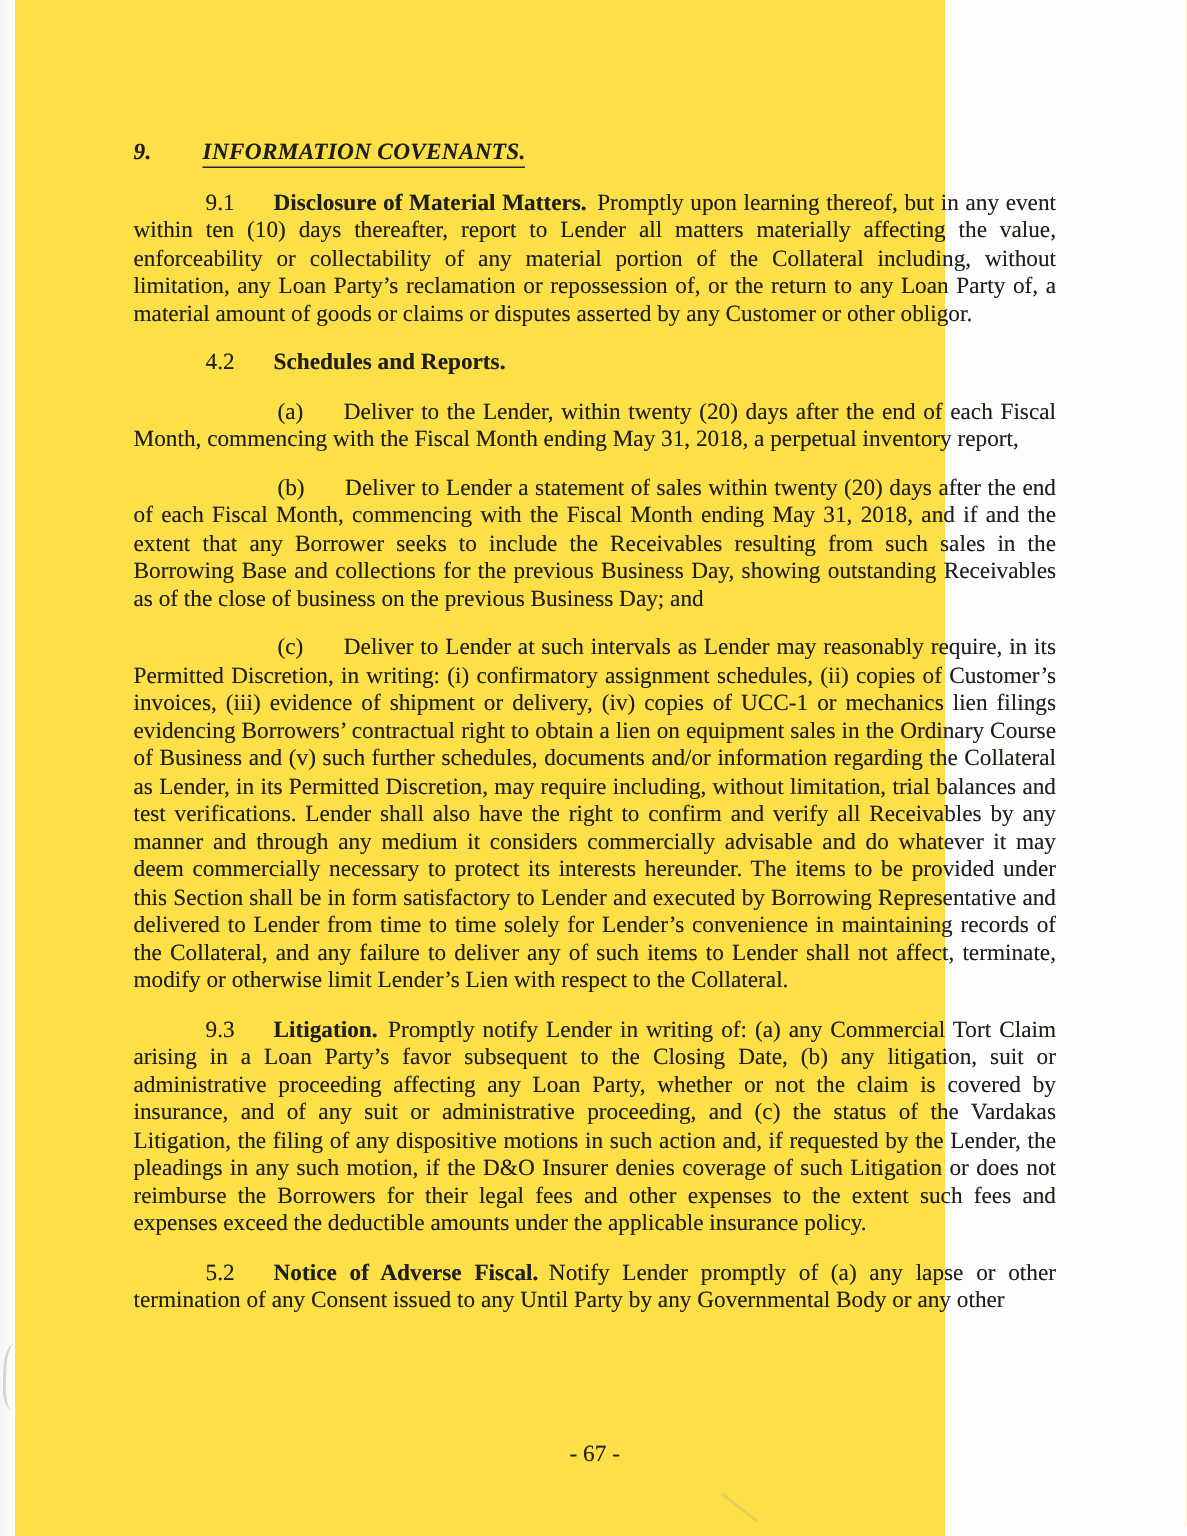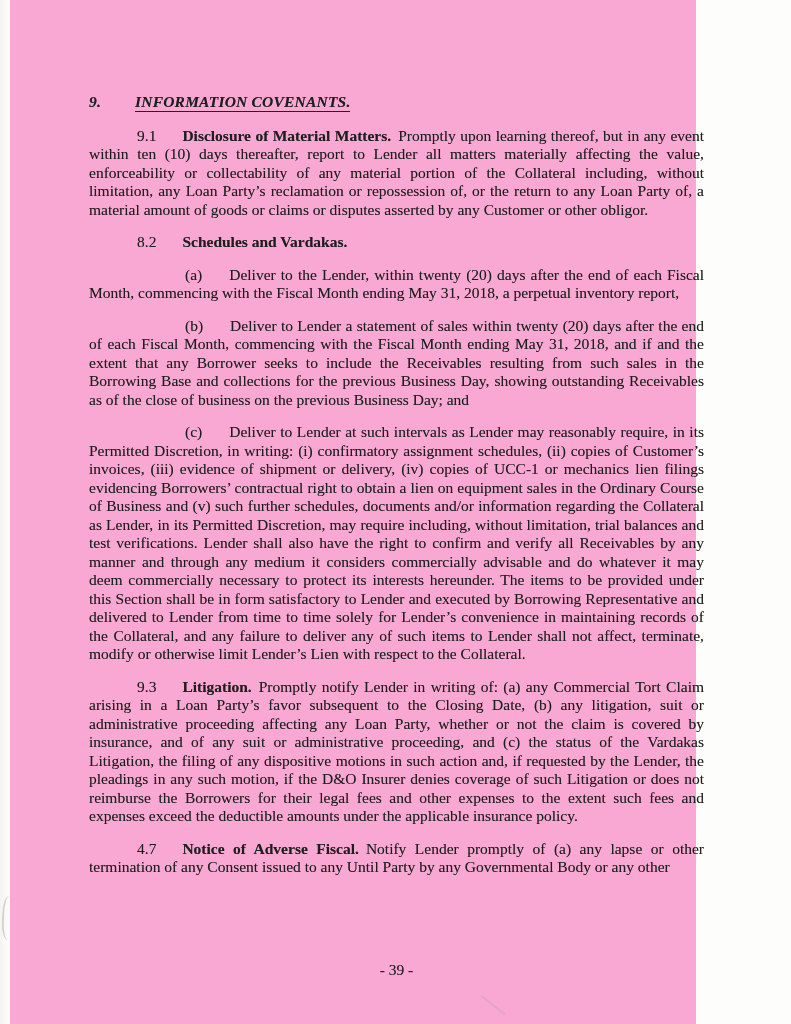--- a/index.html
+++ b/index.html
@@ -5,23 +5,23 @@
   html, body {
     margin: 0;
     padding: 0;
     width: 791px;
     height: 1024px;
     background: #fdfdfc;
     overflow: hidden;
   }
   .page {
     position: relative;
-    width: 696px;
+    width: 630px;
     height: 1024px;
-    background: #f9a8d4;
+    background: #fde047;
     font-family: "Liberation Serif", serif;
     font-size: 15.5px;
     line-height: 18.5px;
     color: #1e1e1c;
     text-shadow: 0 0 0.4px rgba(40,40,38,0.45);
   }
   
   .edge-band {
     position: absolute; left: 0; top: 0; width: 10px; height: 100%;
     background: linear-gradient(to right, #f4f4f1, #fdfdfc);
@@ -77,29 +77,29 @@
   <div class="smudge"></div>
   <div class="diag-mark"></div>
 
   <div class="content">
 
     <div class="heading"><span>9.</span><span class="sp sp1"></span><span class="htitle">INFORMATION COVENANTS.</span></div>
 
 
     <p class="para sub"><span>9.1</span><span class="sp sp2"></span><span class="subtitle">Disclosure of Material Matters.</span><span class="sp spgap"></span><span>Promptly upon learning thereof, but in any event within ten (10) days thereafter, report to Lender all matters materially affecting the value, enforceability or collectability of any material portion of the Collateral including, without limitation, any Loan Party’s reclamation or repossession of, or the return to any Loan Party of, a material amount of goods or claims or disputes asserted by any Customer or other obligor.</span></p>
 
-    <p class="para sub"><span>8.2</span><span class="sp sp2"></span><span class="subtitle">Schedules and Vardakas.</span></p>
+    <p class="para sub"><span>4.2</span><span class="sp sp2"></span><span class="subtitle">Schedules and Reports.</span></p>
 
     <p class="para item"><span>(a)</span><span class="sp sp3"></span><span>Deliver to the Lender, within twenty (20) days after the end of each Fiscal Month, commencing with the Fiscal Month ending May 31, 2018, a perpetual inventory report,</span></p>
 
     <p class="para item"><span>(b)</span><span class="sp sp3"></span><span>Deliver to Lender a statement of sales within twenty (20) days after the end of each Fiscal Month, commencing with the Fiscal Month ending May 31, 2018, and if and the extent that any Borrower seeks to include the Receivables resulting from such sales in the Borrowing Base and collections for the previous Business Day, showing outstanding Receivables as of the close of business on the previous Business Day; and</span></p>
 
     <p class="para item"><span>(c)</span><span class="sp sp3"></span><span>Deliver to Lender at such intervals as Lender may reasonably require, in its Permitted Discretion, in writing: (i) confirmatory assignment schedules, (ii) copies of Customer’s invoices, (iii) evidence of shipment or delivery, (iv) copies of UCC-1 or mechanics lien filings evidencing Borrowers’ contractual right to obtain a lien on equipment sales in the Ordinary Course of Business and (v) such further schedules, documents and/or information regarding the Collateral as Lender, in its Permitted Discretion, may require including, without limitation, trial balances and test verifications. Lender shall also have the right to confirm and verify all Receivables by any manner and through any medium it considers commercially advisable and do whatever it may deem commercially necessary to protect its interests hereunder. The items to be provided under this Section shall be in form satisfactory to Lender and executed by Borrowing Representative and delivered to Lender from time to time solely for Lender’s convenience in maintaining records of the Collateral, and any failure to deliver any of such items to Lender shall not affect, terminate, modify or otherwise limit Lender’s Lien with respect to the Collateral.</span></p>
 
     <p class="para sub"><span>9.3</span><span class="sp sp2"></span><span class="subtitle">Litigation.</span><span class="sp spgap"></span><span>Promptly notify Lender in writing of: (a) any Commercial Tort Claim arising in a Loan Party’s favor subsequent to the Closing Date, (b) any litigation, suit or administrative proceeding affecting any Loan Party, whether or not the claim is covered by insurance, and of any suit or administrative proceeding, and (c) the status of the Vardakas Litigation, the filing of any dispositive motions in such action and, if requested by the Lender, the pleadings in any such motion, if the D&amp;O Insurer denies coverage of such Litigation or does not reimburse the Borrowers for their legal fees and other expenses to the extent such fees and expenses exceed the deductible amounts under the applicable insurance policy.</span></p>
 
-    <p class="para sub"><span>4.7</span><span class="sp sp2"></span><span class="subtitle">Notice of Adverse Fiscal.</span><span class="sp spgap"></span><span>Notify Lender promptly of (a) any lapse or other termination of any Consent issued to any Until Party by any Governmental Body or any other</span></p>
+    <p class="para sub"><span>5.2</span><span class="sp sp2"></span><span class="subtitle">Notice of Adverse Fiscal.</span><span class="sp spgap"></span><span>Notify Lender promptly of (a) any lapse or other termination of any Consent issued to any Until Party by any Governmental Body or any other</span></p>
 
   </div>
 
-  <div class="pagenum">- 39 -</div>
+  <div class="pagenum">- 67 -</div>
 
 </div>
 
 </body></html>

